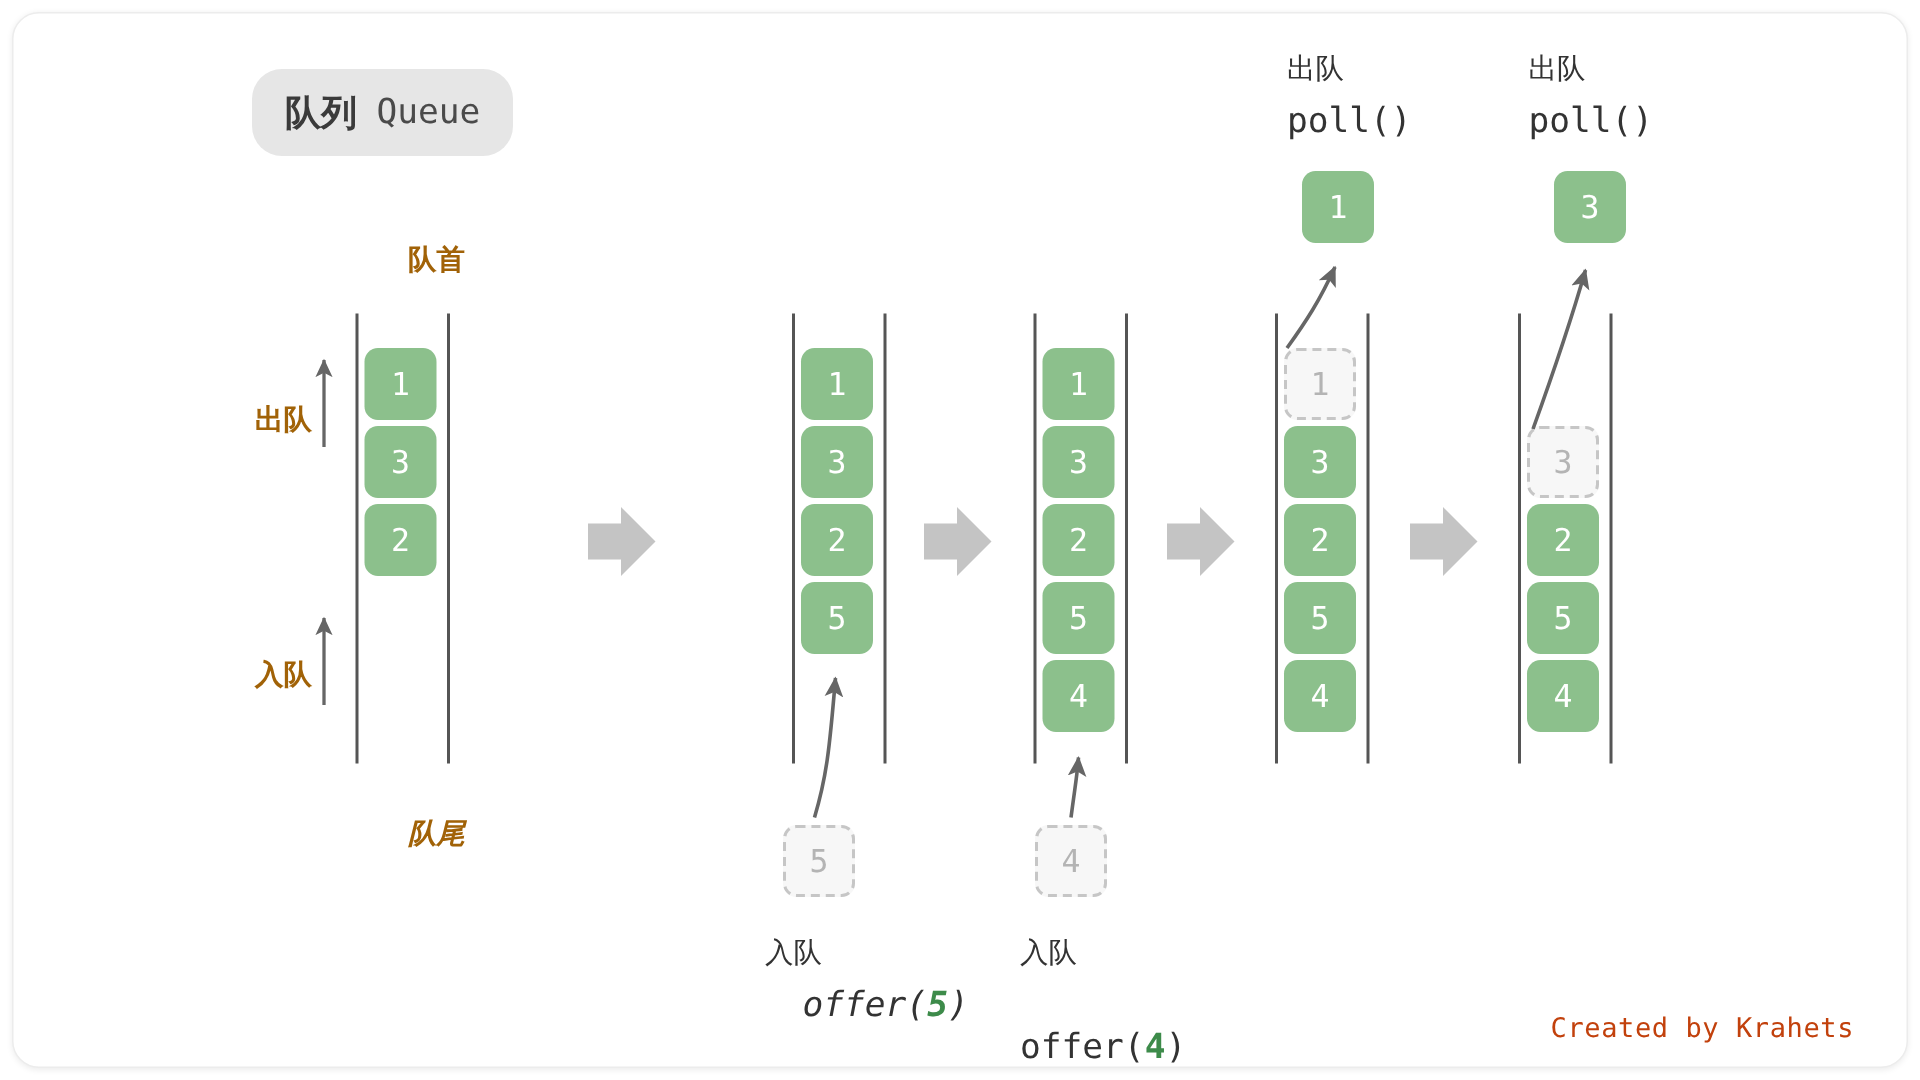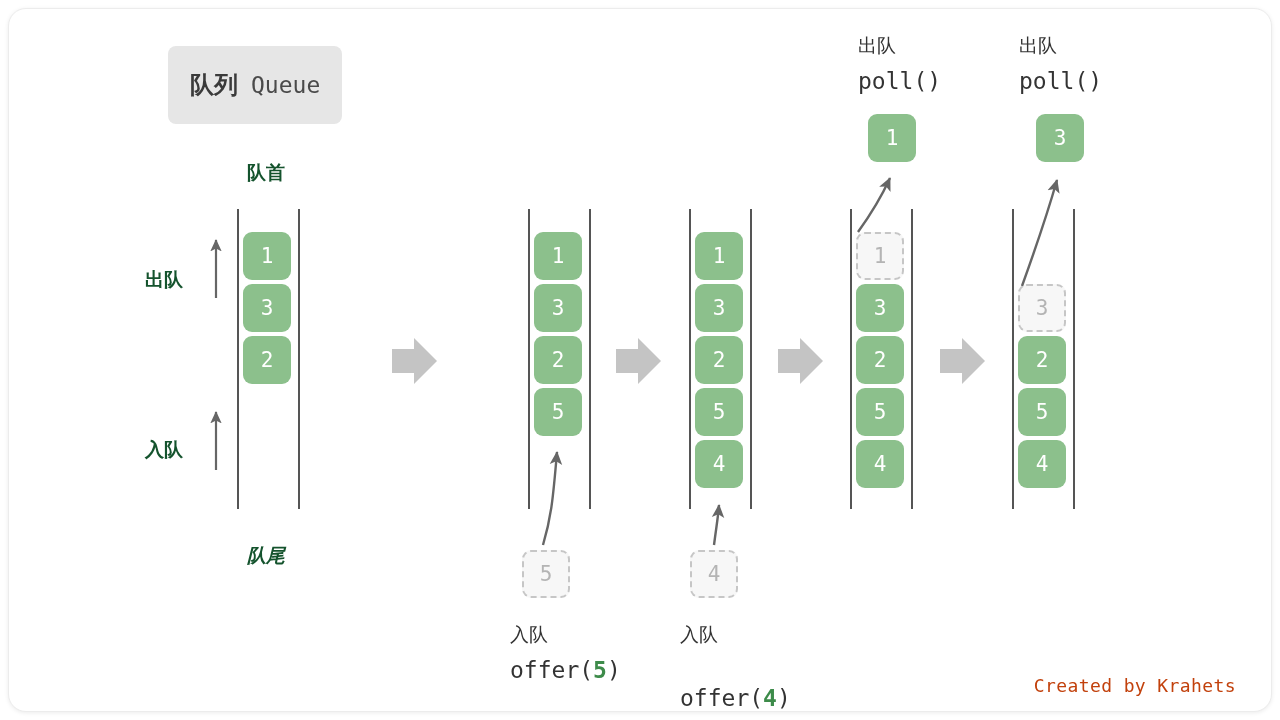--- a/index.html
+++ b/index.html
@@ -33,23 +33,23 @@
     box-shadow: 0 1px 4px rgba(0,0,0,0.08);
     box-sizing: border-box;
   }
 
   
   .title-badge {
     position: absolute;
     left: 168px;
     top: 46px;
     height: 54px;
-    padding: 12px 22px;
+    padding: 2px 22px;
     background: #e6e6e6;
-    border-radius: 8px;
+    border-radius: 20px;
     display: flex;
     align-items: center;
     gap: 13px;
     white-space: nowrap;
   }
   .title-cn {
     font-size: 24px;
     font-weight: bold;
     color: #3a3a3a;
     font-family: "Liberation Sans", "DejaVu Sans", sans-serif;
@@ -63,22 +63,23 @@
 
   
   .lbl {
     position: absolute;
     color: #333333;
     white-space: nowrap;
   }
   .lbl-bold {
     font-weight: bold;
     font-size: 19px;
-    color: #14532d;
-    font-family: "Liberation Sans", "DejaVu Sans", sans-serif;
+    color: #a16207;
+    font-family: "Liberation Sans", "DejaVu Sans", sans-serif;
+    margin-left: 25px;
   }
   .lbl-cn {
     font-size: 19px;
     color: #333333;
     font-family: "Liberation Sans", "DejaVu Sans", sans-serif;
   }
   .lbl-mono {
     font-size: 23px;
     color: #333333;
     font-family: "DejaVu Sans Mono", "Liberation Mono", monospace;
@@ -164,21 +165,21 @@
 
   <div>
     <div class="rail" style="left:528px; top:209px; height:300px;"></div>
     <div class="rail" style="left:589px; top:209px; height:300px;"></div>
     <div class="box box-filled" style="left:534px; top:232px;">1</div>
     <div class="box box-filled" style="left:534px; top:284px;">3</div>
     <div class="box box-filled" style="left:534px; top:336px;">2</div>
     <div class="box box-filled" style="left:534px; top:388px;">5</div>
     <div class="box box-ghost" style="left:522px; top:550px;">5</div>
     <div class="lbl lbl-cn" style="left:510px; top:622px;">入队</div>
-    <div class="lbl lbl-mono" style="left:510px; top:657px;">
+    <div class="lbl lbl-mono" style="left:535px; top:657px;font-style:italic;">
       <span>offer(</span><span class="mono-green">5</span><span>)</span>
     </div>
   </div>
 
   <div>
     <div class="rail" style="left:689px; top:209px; height:300px;"></div>
     <div class="rail" style="left:750px; top:209px; height:300px;"></div>
     <div class="box box-filled" style="left:695px; top:232px;">1</div>
     <div class="box box-filled" style="left:695px; top:284px;">3</div>
     <div class="box box-filled" style="left:695px; top:336px;">2</div>

